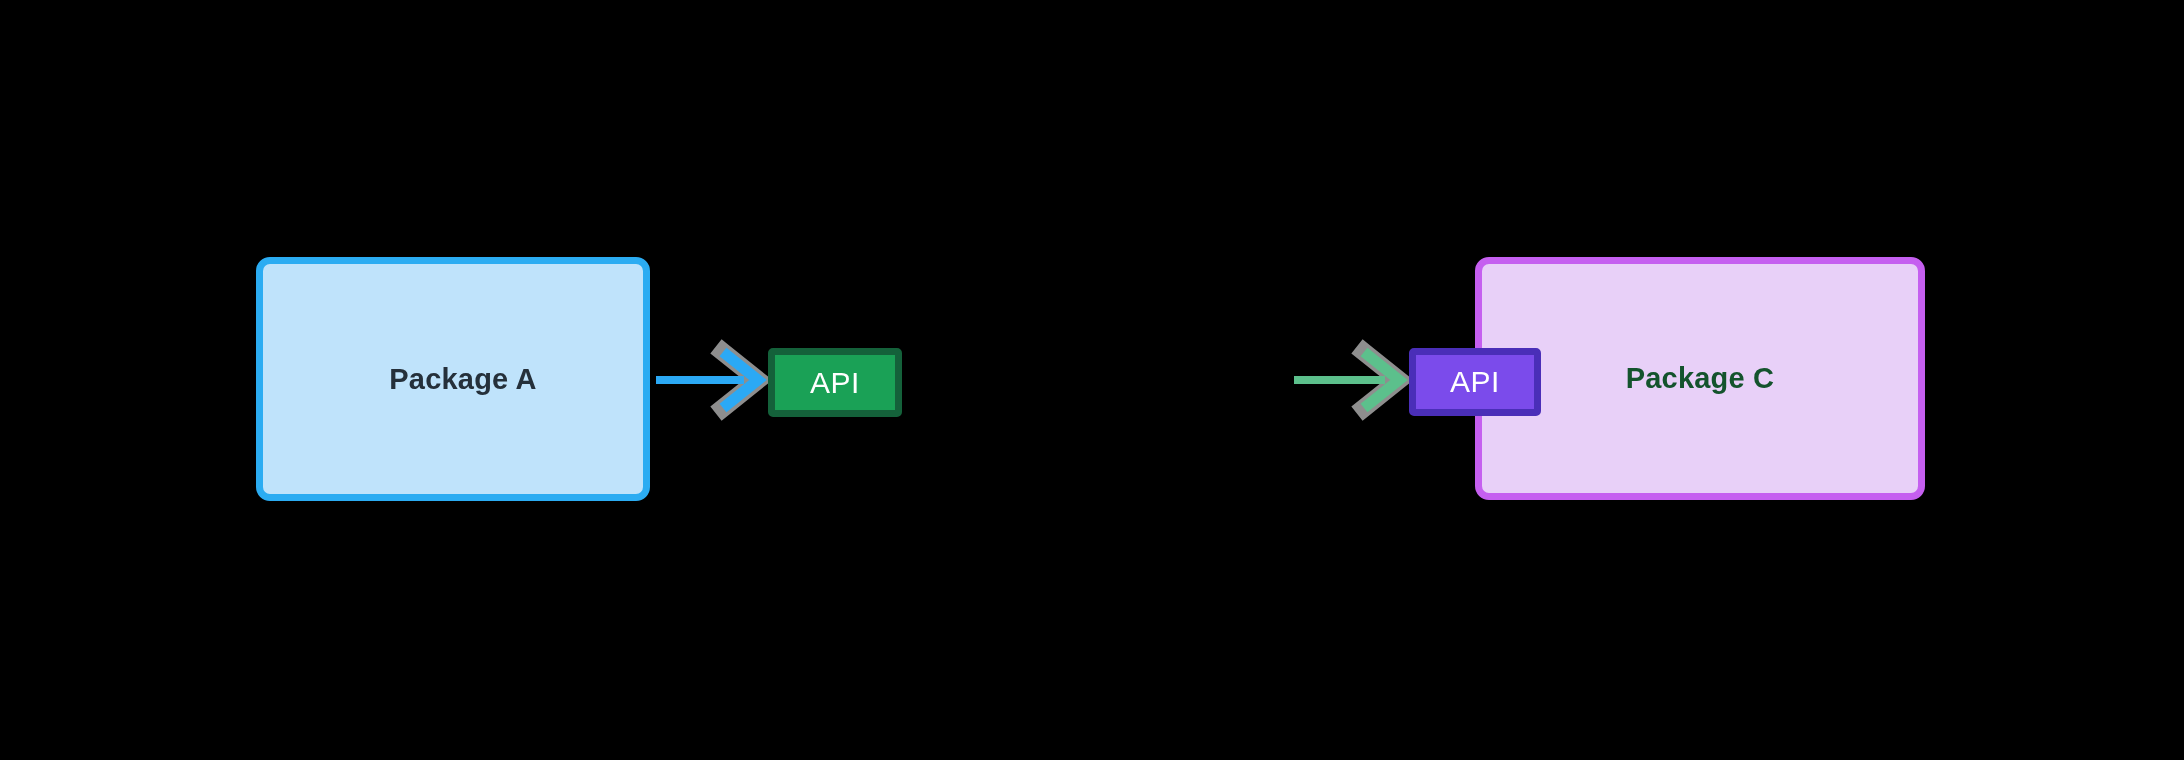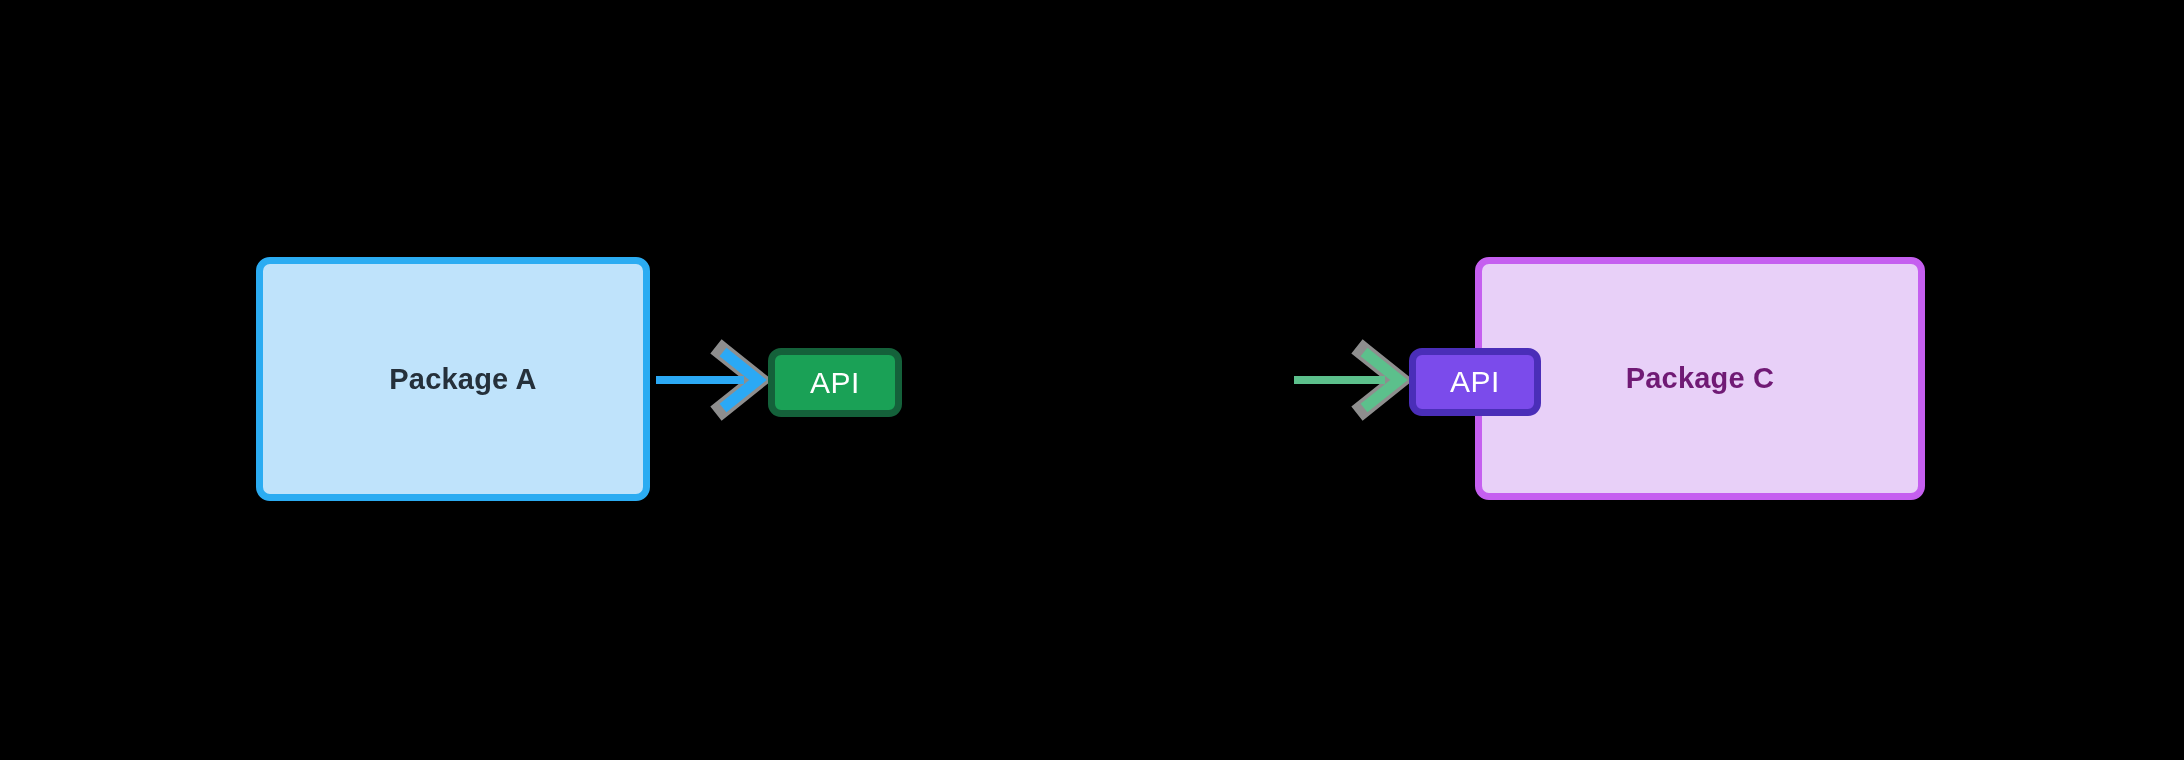--- a/index.html
+++ b/index.html
@@ -42,26 +42,26 @@
     background: #B2F1C8;
     border: 7px solid #62BE88;
   }
   #node-package-b .node-label { color: #21392B; }
   #node-package-c {
     left: 1475px; top: 257px;
     width: 450px; height: 243px;
     background: #E8D0F8;
     border: 7px solid #C55FF0;
   }
-  #node-package-c .node-label { color: #701a75; }
+  #node-package-c .node-label { color: #14532d; }
 
   .api-badge {
     position: absolute;
     box-sizing: border-box;
-    border-radius: 13px;
+    border-radius: 5px;
     display: flex;
     align-items: center;
     justify-content: center;
     z-index: 3;
   }
   .api-badge .api-label {
     color: #FFFFFF;
     font-size: 30px;
     font-weight: 500;
     letter-spacing: 0.5px;

